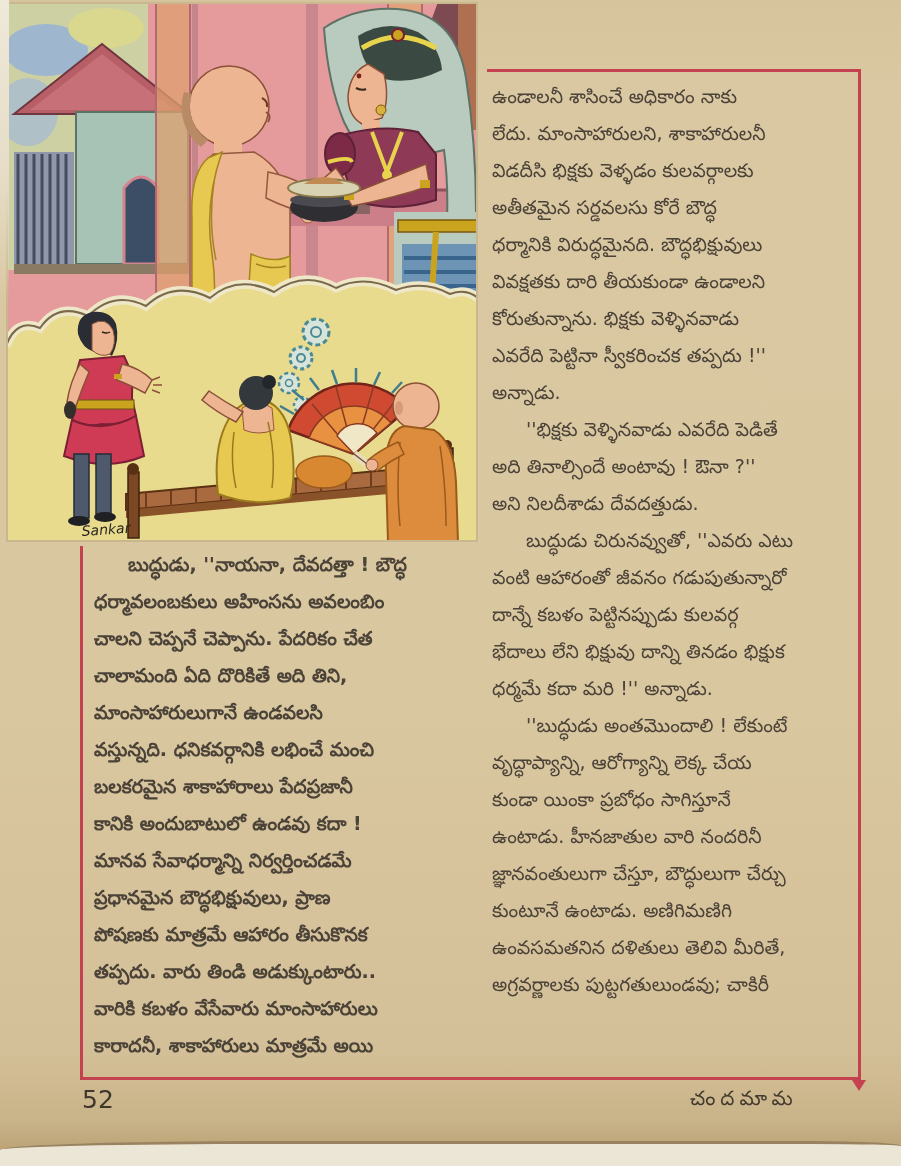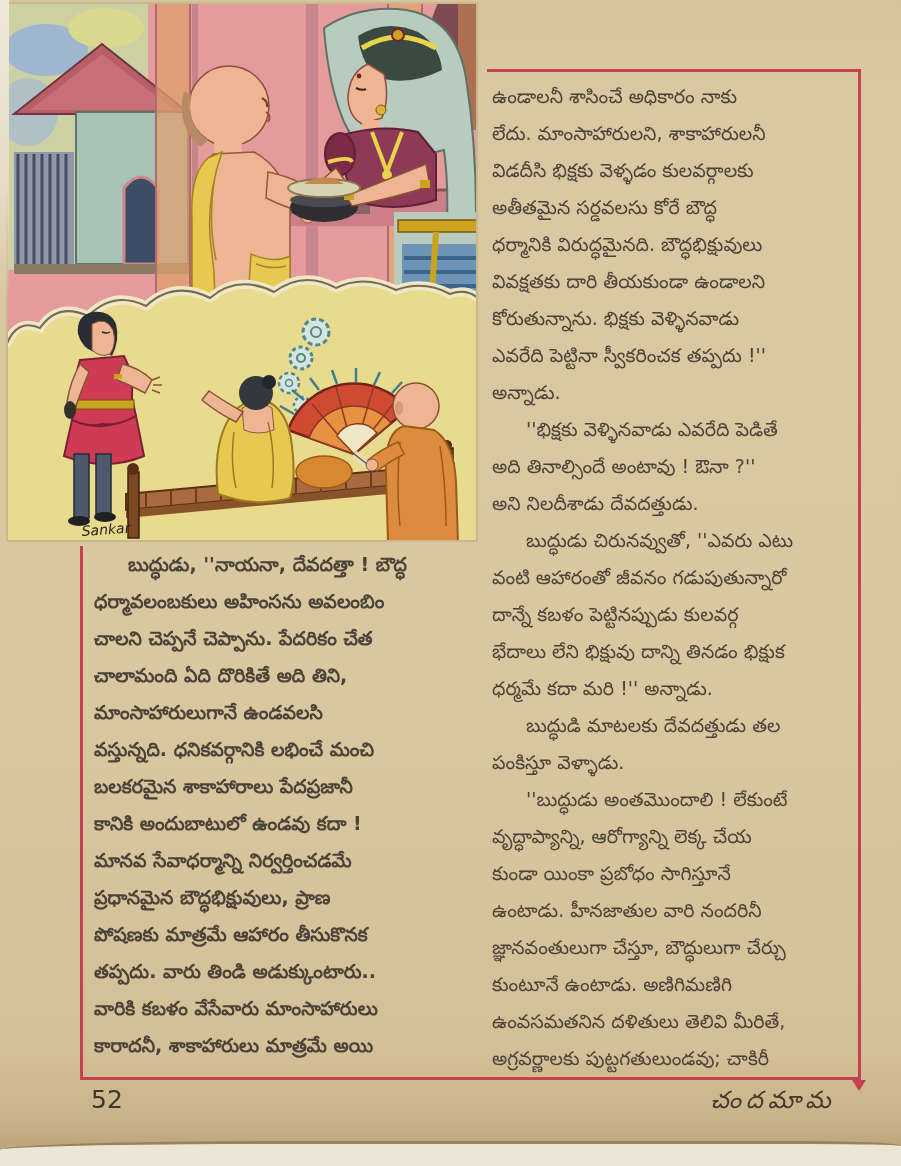--- a/index.html
+++ b/index.html
@@ -23,23 +23,23 @@
   .frame-arrow  { position:absolute; left:852px; top:1080px; width:0; height:0;
     border-left:7px solid transparent; border-right:7px solid transparent;
     border-top:11px solid #c4414f; }
 
   .col { position:absolute; color:#4b4238; font-size:19px; line-height:37px; overflow:hidden; }
   .col-left  { left:94px;  top:546px; width:360px; height:527px;font-weight:bold; }
   .col-right { left:492px; top:78px;  width:362px; height:998px; }
   .para { white-space:pre-line; text-indent:34px; margin:0; }
   .para.no-indent { text-indent:0; }
 
-  .page-number { position:absolute; left:91px; top:1085px; font-size:25px; color:#3f372b; }
-  .brand { position:absolute; left:690px; top:1086px; width:166px; text-align:center;
-    font-size:24px; letter-spacing:5px; color:#433a2d;font-style:italic; }
+  .page-number { position:absolute; left:82px; top:1085px; font-size:25px; color:#3f372b; }
+  .brand { position:absolute; left:690px; top:1086px; width:166px; text-align:left;
+    font-size:20px; letter-spacing:5px; color:#433a2d; }
 </style>
 </head>
 <body>
 
 <div class="page">
 
   <div class="illustration-wrap">
     <svg width="472" height="540" viewBox="0 0 472 540">
 
       <g>
@@ -226,22 +226,20 @@
 ఎవరేది పెట్టినా స్వీకరించక తప్పదు !''
 అన్నాడు.</p>
     <p class="para">''భిక్షకు వెళ్ళినవాడు ఎవరేది పెడితే
 అది తినాల్సిందే అంటావు ! ఔనా ?''
 అని నిలదీశాడు దేవదత్తుడు.</p>
     <p class="para">బుద్ధుడు చిరునవ్వుతో, ''ఎవరు ఎటు
 వంటి ఆహారంతో జీవనం గడుపుతున్నారో
 దాన్నే కబళం పెట్టినప్పుడు కులవర్గ
 భేదాలు లేని భిక్షువు దాన్ని తినడం భిక్షుక
 ధర్మమే కదా మరి !'' అన్నాడు.</p>
-    <p class="para">బుద్ధుడి మాటలకు దేవదత్తుడు తల
-పంకిస్తూ వెళ్ళాడు.</p>
     <p class="para">''బుద్ధుడు అంతమొందాలి ! లేకుంటే
 వృద్ధాప్యాన్ని, ఆరోగ్యాన్ని లెక్క చేయ
 కుండా యింకా ప్రబోధం సాగిస్తూనే
 ఉంటాడు. హీనజాతుల వారి నందరినీ
 జ్ఞానవంతులుగా చేస్తూ, బౌద్ధులుగా చేర్చు
 కుంటూనే ఉంటాడు. అణిగిమణిగి
 ఉంవసమతనిన దళితులు తెలివి మీరితే,
 అగ్రవర్ణాలకు పుట్టగతులుండవు; చాకిరీ</p>
   </div>
 

